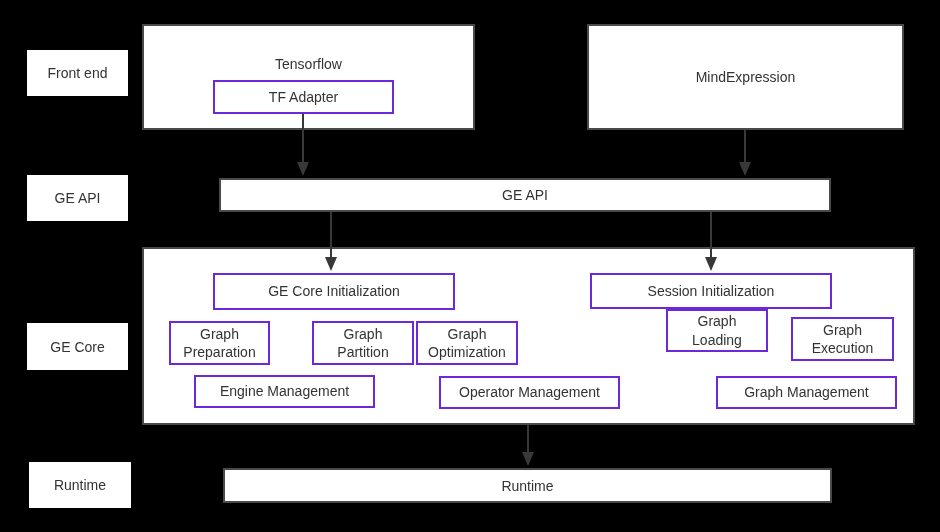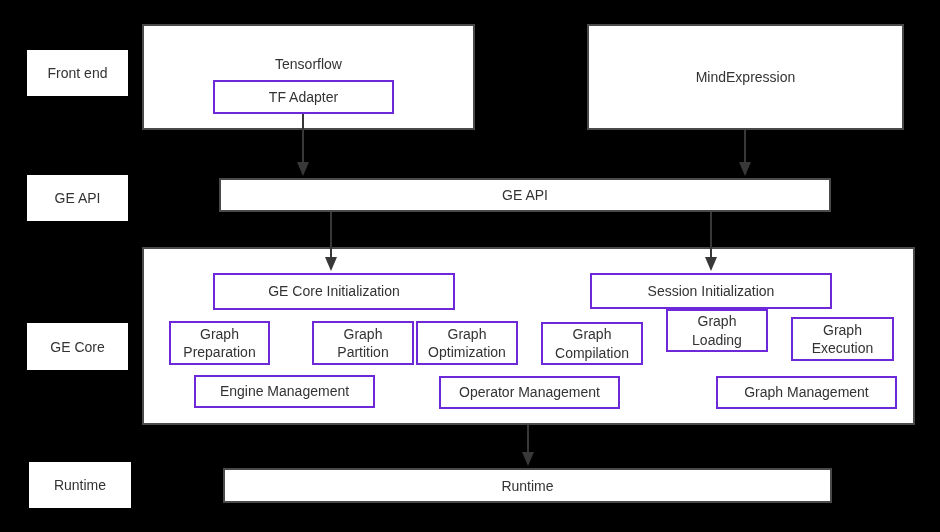--- a/index.html
+++ b/index.html
@@ -89,21 +89,20 @@
   <div class="outer-box bar" style="left:219px; top:178px; width:612px; height:34px;">GE API</div>
 
   <div class="outer-box" style="left:142px; top:247px; width:773px; height:178px;">
 
     <div class="inner-box" style="left:69px; top:24px; width:242px; height:37px;text-align:center;">GE Core Initialization</div>
     <div class="inner-box" style="left:446px; top:24px; width:242px; height:36px;">Session Initialization</div>
 
     <div class="inner-box" style="left:25px; top:72px; width:101px; height:44px;">Graph Preparation</div>
     <div class="inner-box" style="left:144px; top:72px; width:102px; height:44px;margin-left:24px;">Graph Partition</div>
     <div class="inner-box" style="left:272px; top:72px; width:102px; height:44px;">Graph Optimization</div>
-    <div class="inner-box" style="left:397px; top:73px; width:102px; height:43px;">Graph Compilation</div>
     <div class="inner-box" style="left:522px; top:60px; width:102px; height:43px;">Graph Loading</div>
     <div class="inner-box" style="left:647px; top:68px; width:103px; height:44px;">Graph Execution</div>
 
     <div class="inner-box" style="left:50px; top:126px; width:181px; height:33px;">Engine Management</div>
     <div class="inner-box" style="left:295px; top:127px; width:181px; height:33px;">Operator Management</div>
     <div class="inner-box" style="left:547px; top:127px; width:181px; height:33px;margin-left:25px;">Graph Management</div>
   </div>
 
   <div class="outer-box bar" style="left:223px; top:468px; width:609px; height:35px;">Runtime</div>
 

